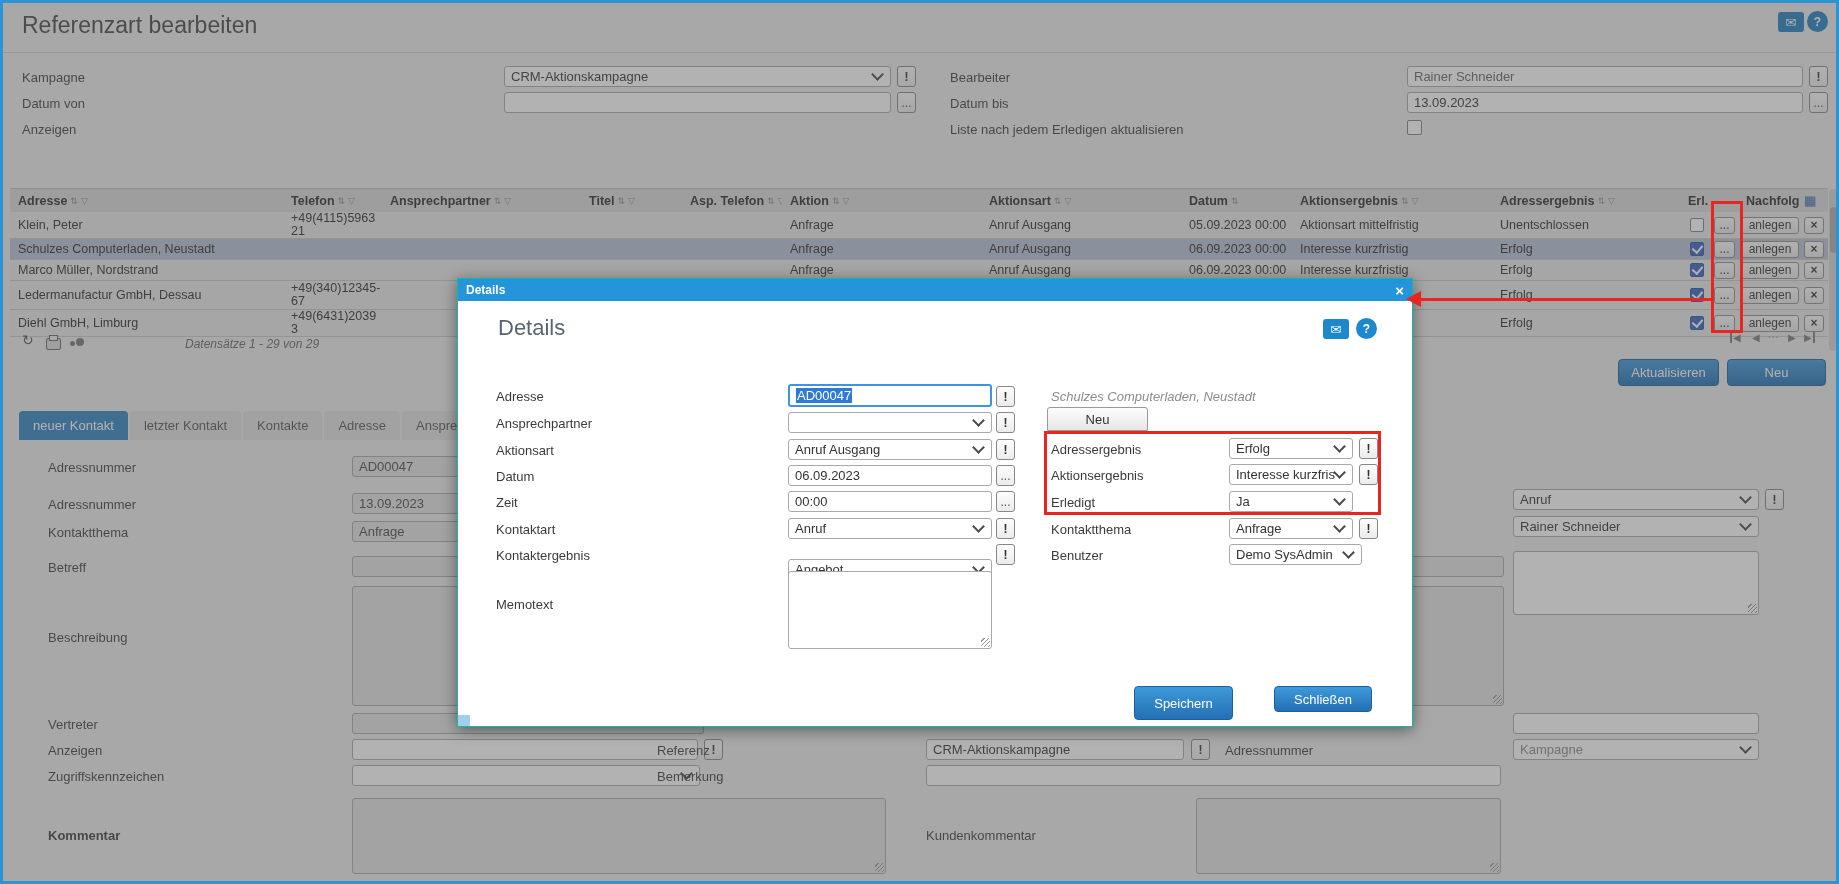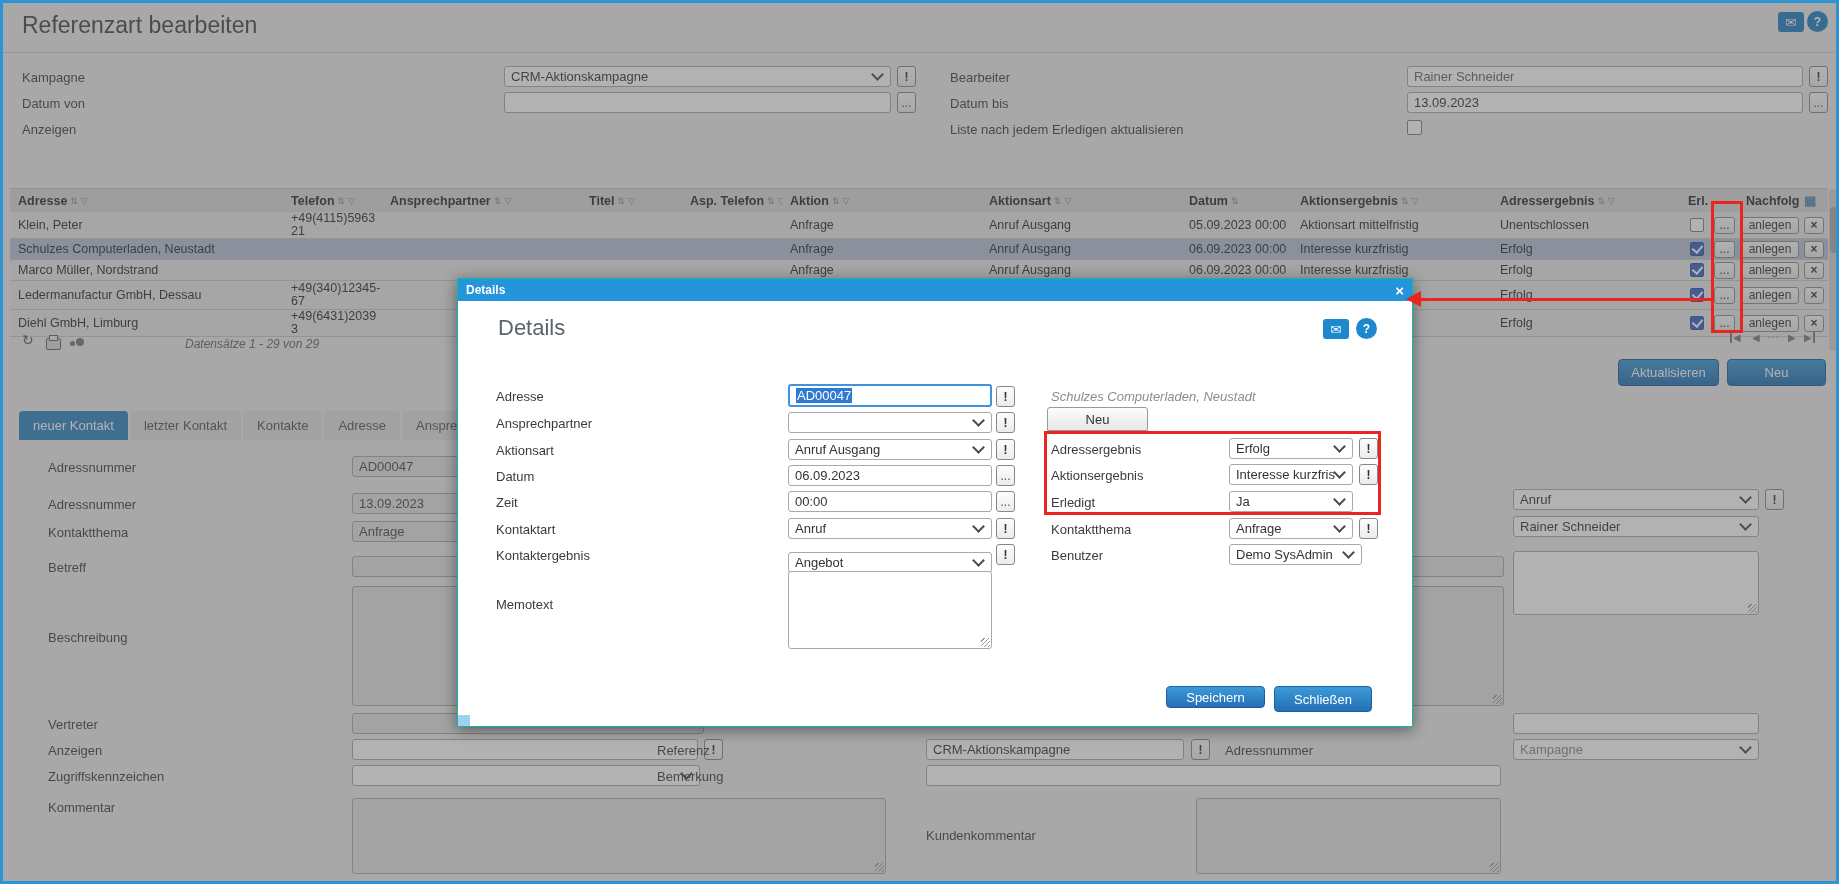--- a/index.html
+++ b/index.html
@@ -376,21 +376,21 @@
   </div>
 
   <div class="lbl" style="left:48px;top:769px;">Zugriffskennzeichen</div>
   <div class="sel" style="left:352px;top:765px;width:348px;">
     <span></span>
       <span class="chev"></span>
   </div>
   <div class="lbl" style="left:657px;top:769px;">Bemerkung</div>
   <div class="inp" style="left:926px;top:765px;width:575px;"></div>
 
-  <div class="lbl" style="left:48px;top:800px;">Kommentar</div>
+  <div class="lbl" style="left:48px;top:828px;font-weight:bold;">Kommentar</div>
   <div class="ta dis" style="left:352px;top:798px;width:534px;height:76px;"></div>
   <div class="lbl" style="left:926px;top:828px;">Kundenkommentar</div>
   <div class="ta dis" style="left:1196px;top:798px;width:305px;height:76px;"></div>
 
   <div id="overlay"></div>
 
   <div id="modal">
     <div class="titlebar">
       <span>Details</span>
       <span class="close">×</span>
@@ -437,21 +437,21 @@
     <div class="sbtn" style="left:538px;top:212px;font-weight:normal;color:#555;">...</div>
 
     <div class="mlbl" style="left:38px;top:243px;">Kontaktart</div>
     <div class="sel" style="left:330px;top:239px;width:204px;">
       <span>Anruf</span>
         <span class="chev"></span>
     </div>
     <div class="sbtn" style="left:538px;top:239px;">!</div>
 
     <div class="mlbl" style="left:38px;top:269px;">Kontaktergebnis</div>
-    <div class="sel" style="left:330px;top:273px;width:204px;">
+    <div class="sel" style="left:330px;top:280px;width:204px;">
       <span>Angebot</span>
         <span class="chev"></span>
     </div>
     <div class="sbtn" style="left:538px;top:265px;">!</div>
 
     <div class="mlbl" style="left:38px;top:318px;">Memotext</div>
     <div class="ta" style="left:330px;top:292px;width:204px;height:78px;"></div>
 
     <div class="mlbl" style="left:593px;top:110px;font-style:italic;color:#8c8c8c;">Schulzes Computerladen, Neustadt</div>
     <div class="graybtn" style="left:589px;top:128px;width:101px;height:24px;border-radius:3px 3px 0 0;">Neu</div>
@@ -484,21 +484,21 @@
     <div class="sbtn" style="left:901px;top:239px;">!</div>
 
     <div class="mlbl" style="left:593px;top:269px;">Benutzer</div>
     <div class="sel" style="left:771px;top:265px;width:133px;">
       <span>Demo SysAdmin</span>
         <span class="chev"></span>
     </div>
 
     <div class="redbox" style="left:586px;top:152px;width:337px;height:84px;"></div>
 
-    <div class="bluebtn" style="left:708px;top:407px;width:99px;height:22px;">Speichern</div>
+    <div class="bluebtn" style="left:676px;top:407px;width:99px;height:34px;">Speichern</div>
     <div class="bluebtn" style="left:816px;top:407px;width:98px;height:26px;">Schließen</div>
 
     <div class="abs" style="left:0px;bottom:0px;width:12px;height:11px;background:#9fd0ee;"></div>
   </div>
 
   <div class="redbox" style="left:1711px;top:201px;width:32px;height:132px;"></div>
   <div class="abs" style="left:1420px;top:298px;width:291px;height:3px;background:#e8251f;z-index:150;"></div>
   <div class="abs" style="left:1406px;top:291px;width:0;height:0;border-top:8px solid transparent;border-bottom:8px solid transparent;border-right:15px solid #e8251f;z-index:150;"></div>
 
   <div class="frame"></div>

